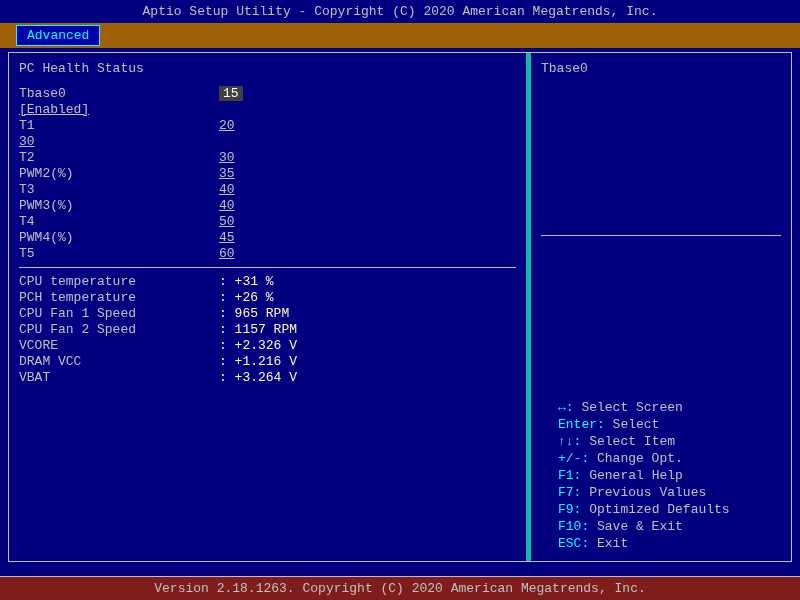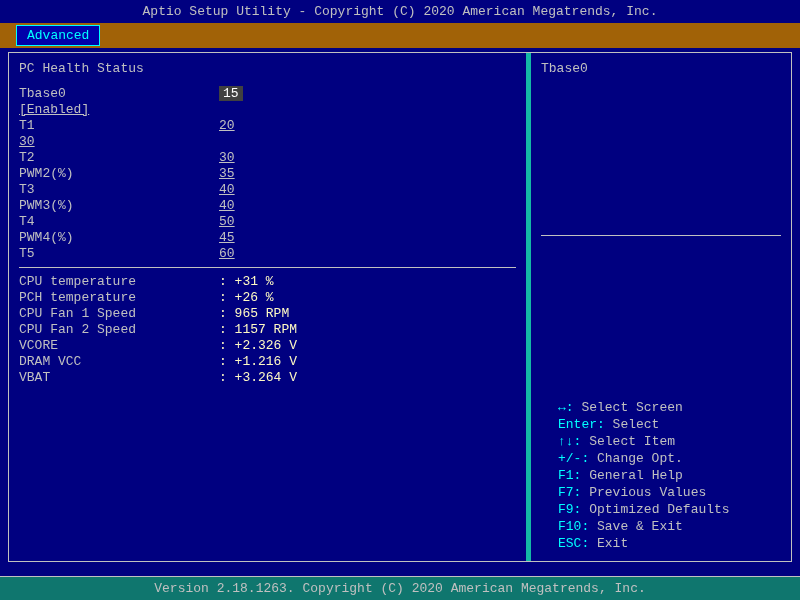--- a/index.html
+++ b/index.html
@@ -93,21 +93,21 @@
     .help-row {
       color: #c0c0c0;
       font-size: 13px;
       margin-bottom: 2px;
       margin-left: 17px;
     }
     .help-key {
       color: #00ffff;
     }
     #footer {
-      background-color: #0f766e;
+      background-color: #7f1d1d;
       color: #c0c0c0;
       text-align: center;
       padding: 4px 0;
       font-size: 13px;
       border-top: 1px solid #c0c0c0;
       position: absolute;
       bottom: 0;
       width: 800px;
     }
     #right-description {

